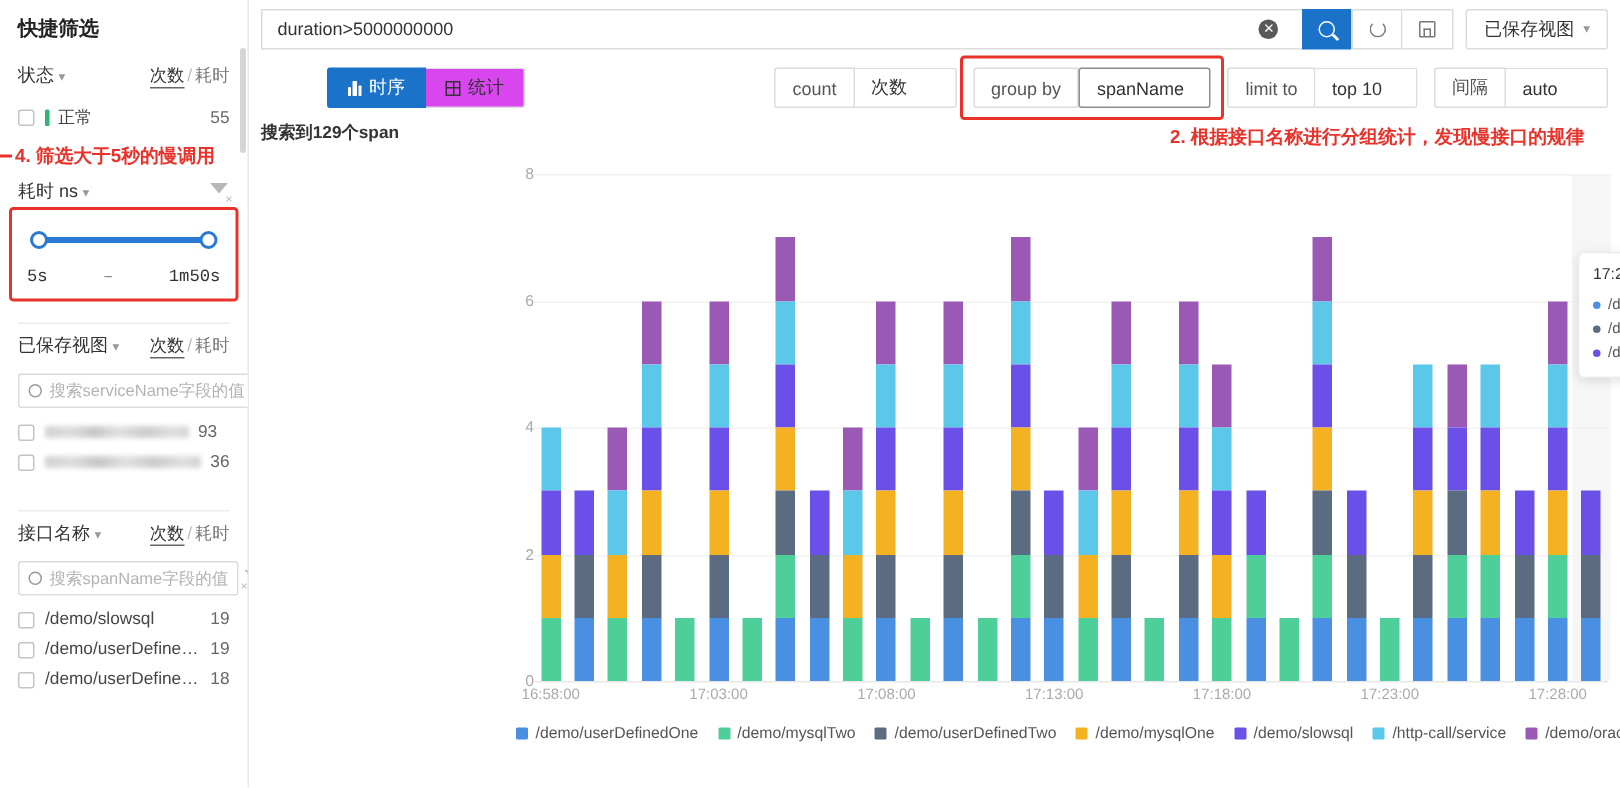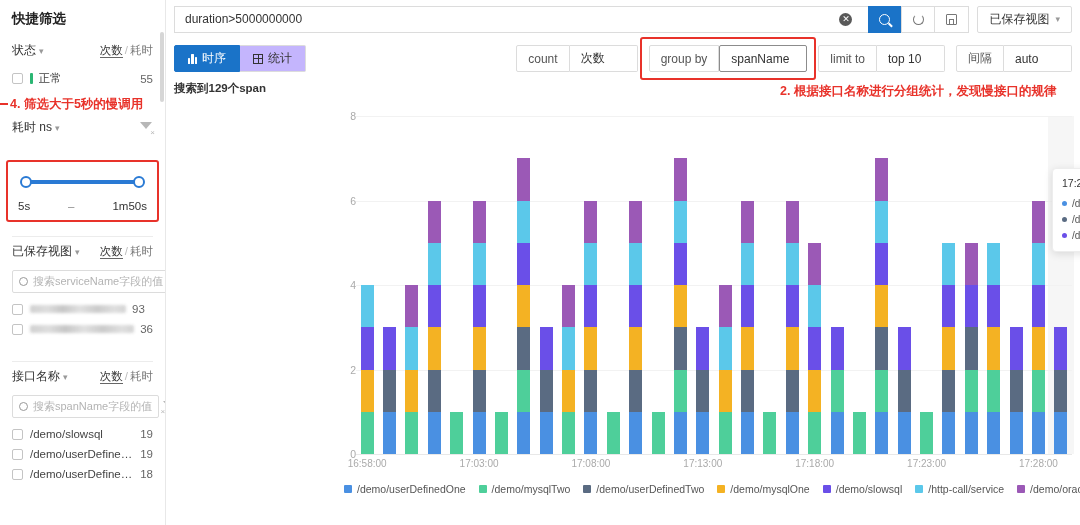--- a/index.html
+++ b/index.html
@@ -77,22 +77,23 @@
   }
   .filter-ic:before{
     content:""; position:absolute; left:0; top:0; width:0; height:0;
     border-left:6px solid transparent; border-right:6px solid transparent; border-top:7px solid #888;
   }
   .filter-ic:after{
     content:"×"; position:absolute; right:-2px; bottom:-4px; font-size:8px; color:#888;
   }
 
   .redbox {
-    border:2px solid #e8322a; border-radius:3px; margin:22px 6px 0 6px;
+    border:2px solid #e8322a; border-radius:3px; margin:0 6px 0 6px;
     padding:12px 10px 8px 10px;
+    font-family:Liberation Mono, monospace;
   }
   .slider { position:relative; height:12px; margin:2px 4px 12px 4px; }
   .slider .track { position:absolute; top:4px; left:0; right:0; height:4px; background:#2a7ad4; border-radius:2px; }
   .slider .knob {
     position:absolute; top:0; width:12px; height:12px; border-radius:50%;
     background:#fff; border:2px solid #2a7ad4;
   }
   .slider .knob.l { left:-2px; }
   .slider .knob.r { right:-2px; }
   .range-row { display:flex; align-items:center; justify-content:space-between; font-size:11.5px; color:#333; }
@@ -145,24 +146,24 @@
   .save-ic { width:11px; height:11px; border:1.4px solid #777; border-radius:1px; position:relative; }
   .save-ic:after{ content:""; position:absolute; left:2px; bottom:0; right:2px; height:4px; border:1.2px solid #777; border-bottom:none; }
   .saved-view {
     margin-left:8px; height:27px; border:1px solid #dcdcdc; border-radius:2px; display:flex;
     align-items:center; gap:6px; padding:0 11px; font-size:12px; color:#333; cursor:pointer; flex:none;
   }
 
   .row2 { display:flex; align-items:center; padding:12px 8px 0 8px; position:relative; }
   .segbtn {
     height:27px; border:1px solid #dcdcdc; display:flex; align-items:center; gap:5px;
-    padding:0 13px; font-size:12px; cursor:pointer; background:#c4b5fd; color:#333;
+    padding:0 13px; font-size:12px; cursor:pointer; background:#d946ef; color:#333;
   }
   .segbtn.active { background:#1a73c8; border-color:#1a73c8; color:#fff; }
-  .segbtn.l { border-radius:2px 0 0 2px; }
+  .segbtn.l { border-radius:2px 0 0 2px;margin-left:44px; }
   .segbtn.r { border-radius:0 2px 2px 0; border-left:none; }
   .chart-ic { display:inline-flex; align-items:flex-end; gap:1.2px; height:10px; }
   .chart-ic i { width:2.2px; background:currentColor; border-radius:.5px; }
   .chart-ic i:nth-child(1){ height:6px; }
   .chart-ic i:nth-child(2){ height:10px; }
   .chart-ic i:nth-child(3){ height:7px; }
   .grid-ic { width:10px; height:10px; border:1.2px solid currentColor; position:relative; }
   .grid-ic:before{ content:""; position:absolute; left:0; right:0; top:3.6px; height:1.2px; background:currentColor; }
   .grid-ic:after{ content:""; position:absolute; top:0; bottom:0; left:3.6px; width:1.2px; background:currentColor; }
 

